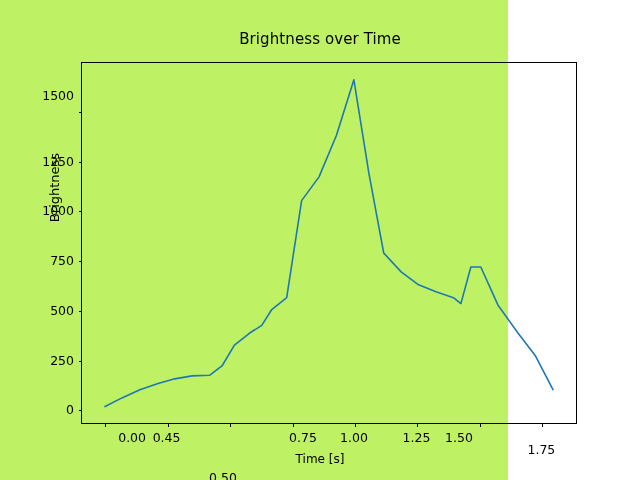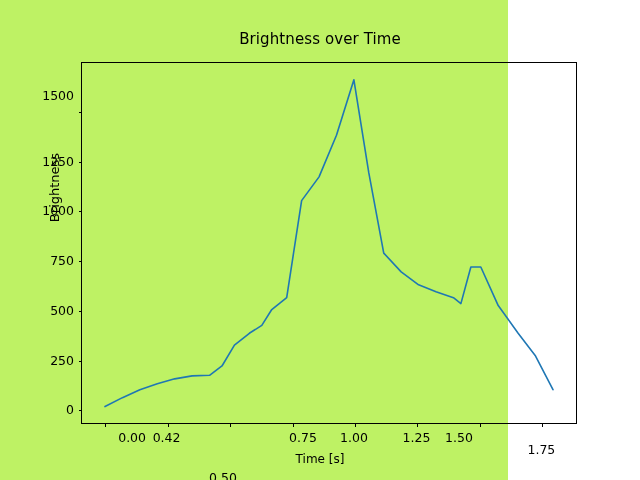--- a/index.html
+++ b/index.html
@@ -53,21 +53,21 @@
 
   <div id="ticks-layer">
       <div class="tick-label ytick-label" style="top: 409.46px; left: 20px; width: 54px;">0</div>
       <div class="tick-label ytick-label" style="top: 359.68px; left: 20px; width: 54px;">250</div>
       <div class="tick-label ytick-label" style="top: 309.9px; left: 20px; width: 54px;">500</div>
       <div class="tick-label ytick-label" style="top: 260.12px; left: 20px; width: 54px;">750</div>
       <div class="tick-label ytick-label" style="top: 210.34px; left: 20px; width: 54px;">1000</div>
       <div class="tick-label ytick-label" style="top: 160.56px; left: 20px; width: 54px; text-align: right;">1250</div>
       <div class="tick-label ytick-label" style="top: 95px; left: 20px; width: 54px;">1500</div>
       <div class="tick-label xtick-label" style="left: 104.11px; top: 430px; margin-left: 28px;">0.00</div>
-      <div class="tick-label xtick-label" style="left: 166.58px; top: 430px;">0.42</div>
+      <div class="tick-label xtick-label" style="left: 166.58px; top: 430px;">0.45</div>
       <div class="tick-label xtick-label" style="left: 223px; top: 430px; margin-top: 40px;">0.50</div>
       <div class="tick-label xtick-label" style="left: 303px; top: 430px; text-align: center;">0.75</div>
       <div class="tick-label xtick-label" style="left: 353.99px; top: 430px;">1.00</div>
       <div class="tick-label xtick-label" style="left: 416.46px; top: 430px;">1.25</div>
       <div class="tick-label xtick-label" style="left: 459px; top: 430px;">1.50</div>
       <div class="tick-label xtick-label" style="left: 541.39px; top: 430px; margin-top: 12px;">1.75</div>
     </div>
 
   <div id="xlabel">Time [s]</div>
   <div id="ylabel">Brightness</div>

